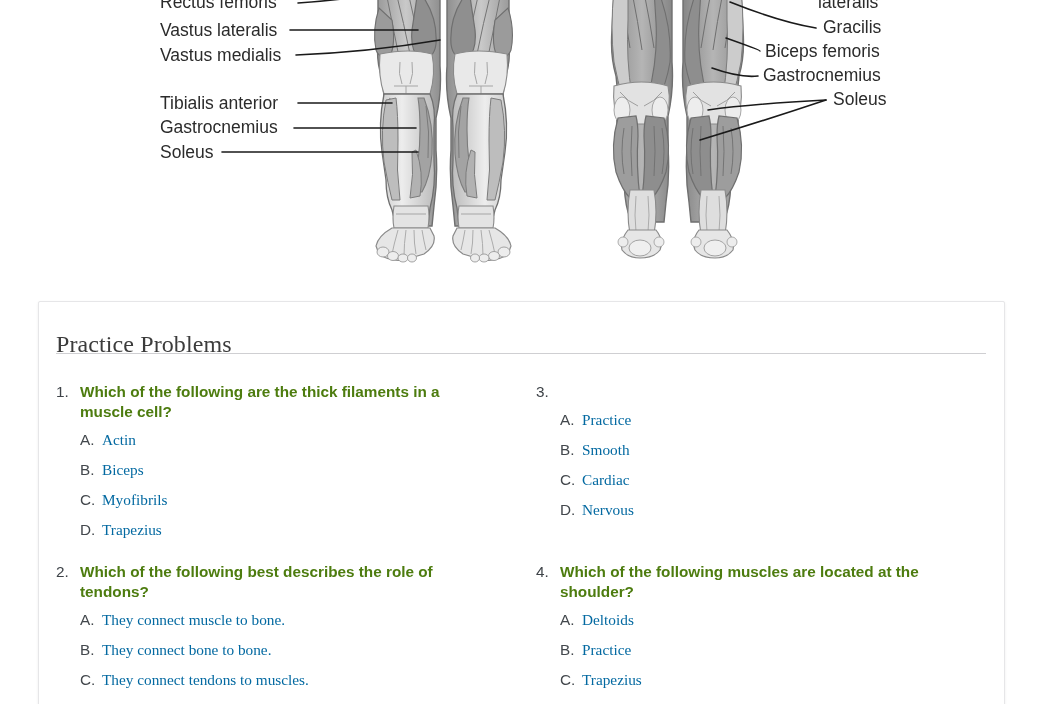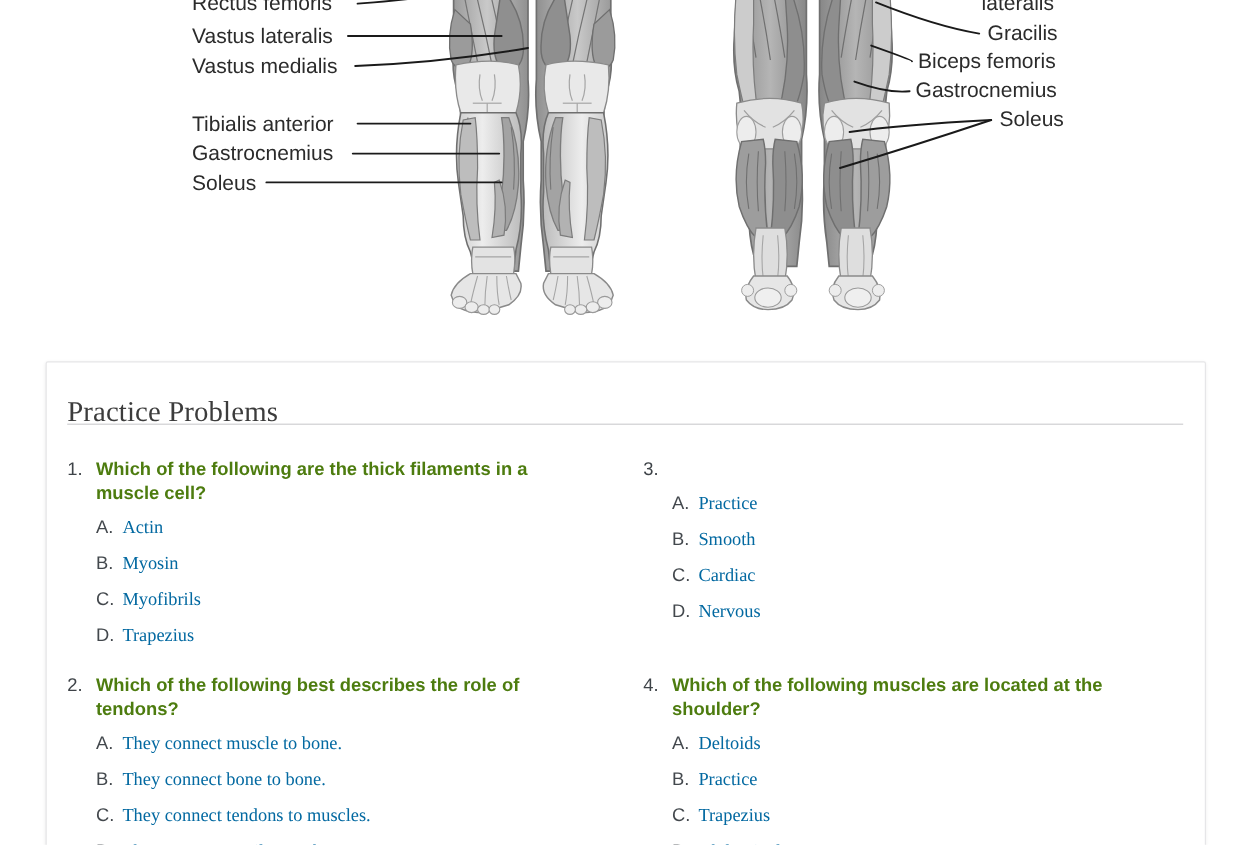--- a/index.html
+++ b/index.html
@@ -387,21 +387,21 @@
           <span class="q-num">1.</span>
           <span class="q-text">Which of the following are the thick filaments in a muscle cell?</span>
         </div>
         <div class="options">
           <div class="option">
             <span class="opt-letter">A.</span>
             <span class="opt-text">Actin</span>
           </div>
           <div class="option">
             <span class="opt-letter">B.</span>
-            <span class="opt-text">Myosin</span>
+            <span class="opt-text">Biceps</span>
           </div>
           <div class="option">
             <span class="opt-letter">C.</span>
             <span class="opt-text">Myofibrils</span>
           </div>
           <div class="option">
             <span class="opt-letter">D.</span>
             <span class="opt-text">Trapezius</span>
           </div>
         </div>

